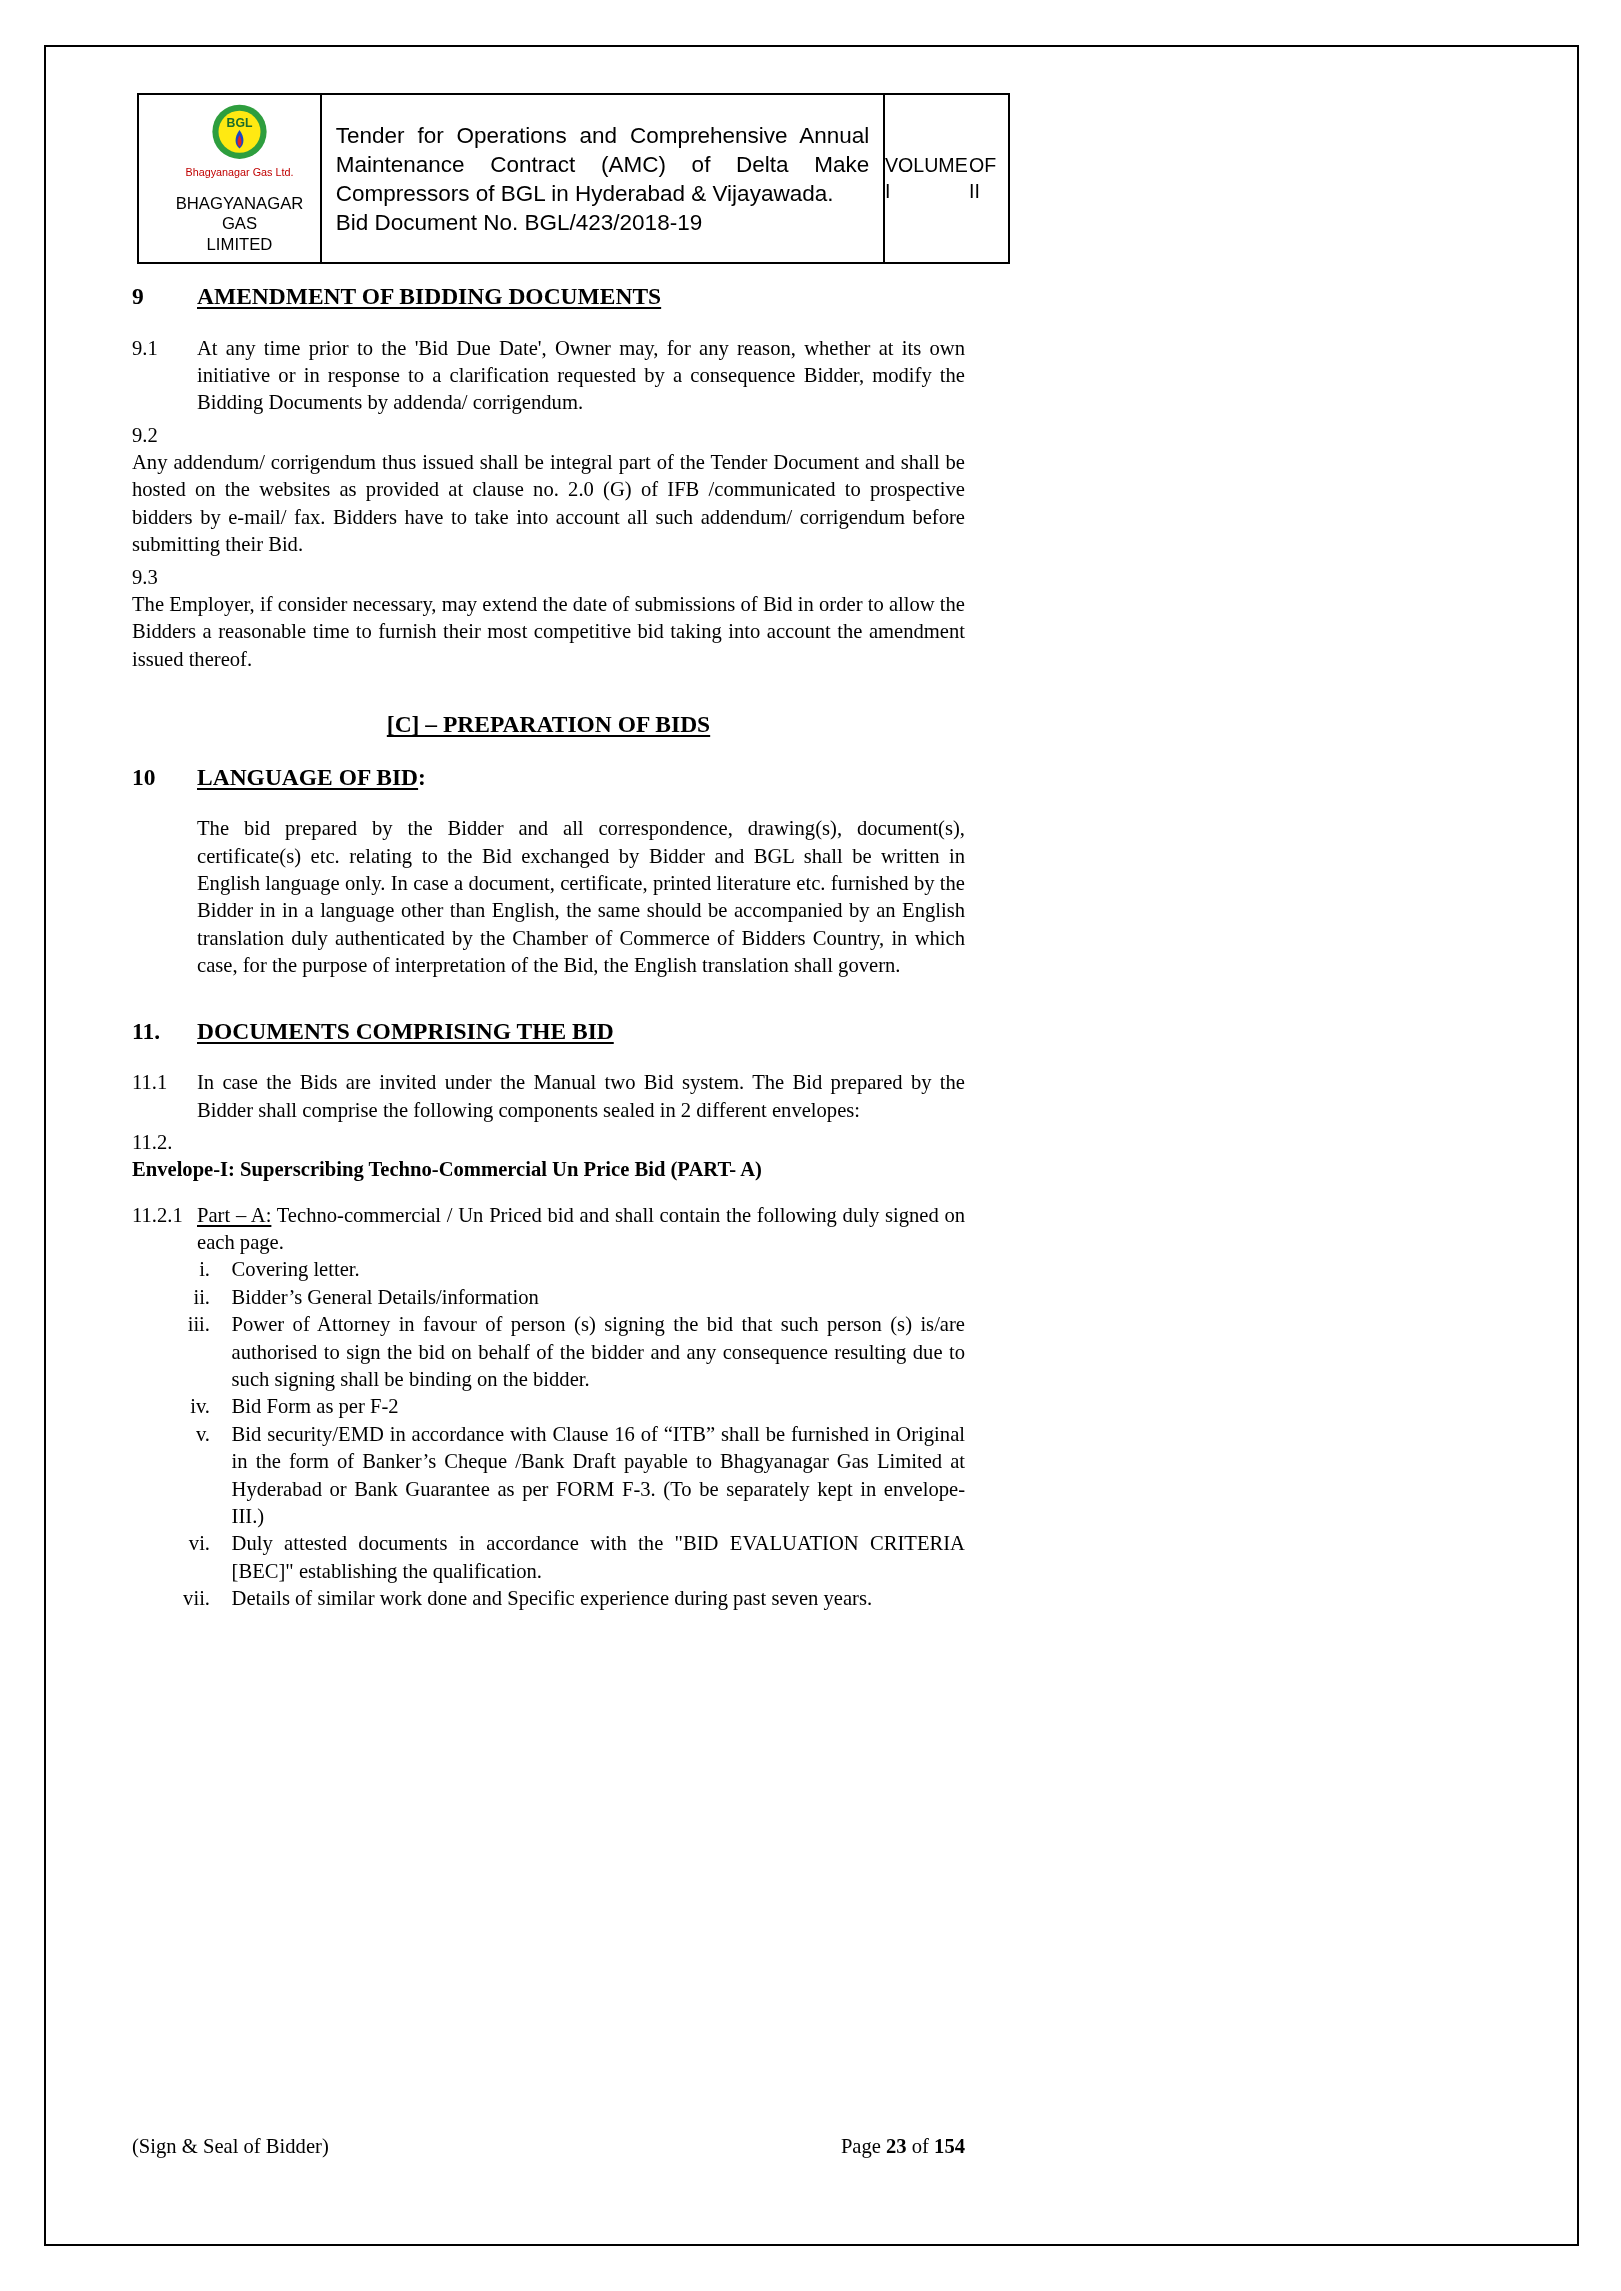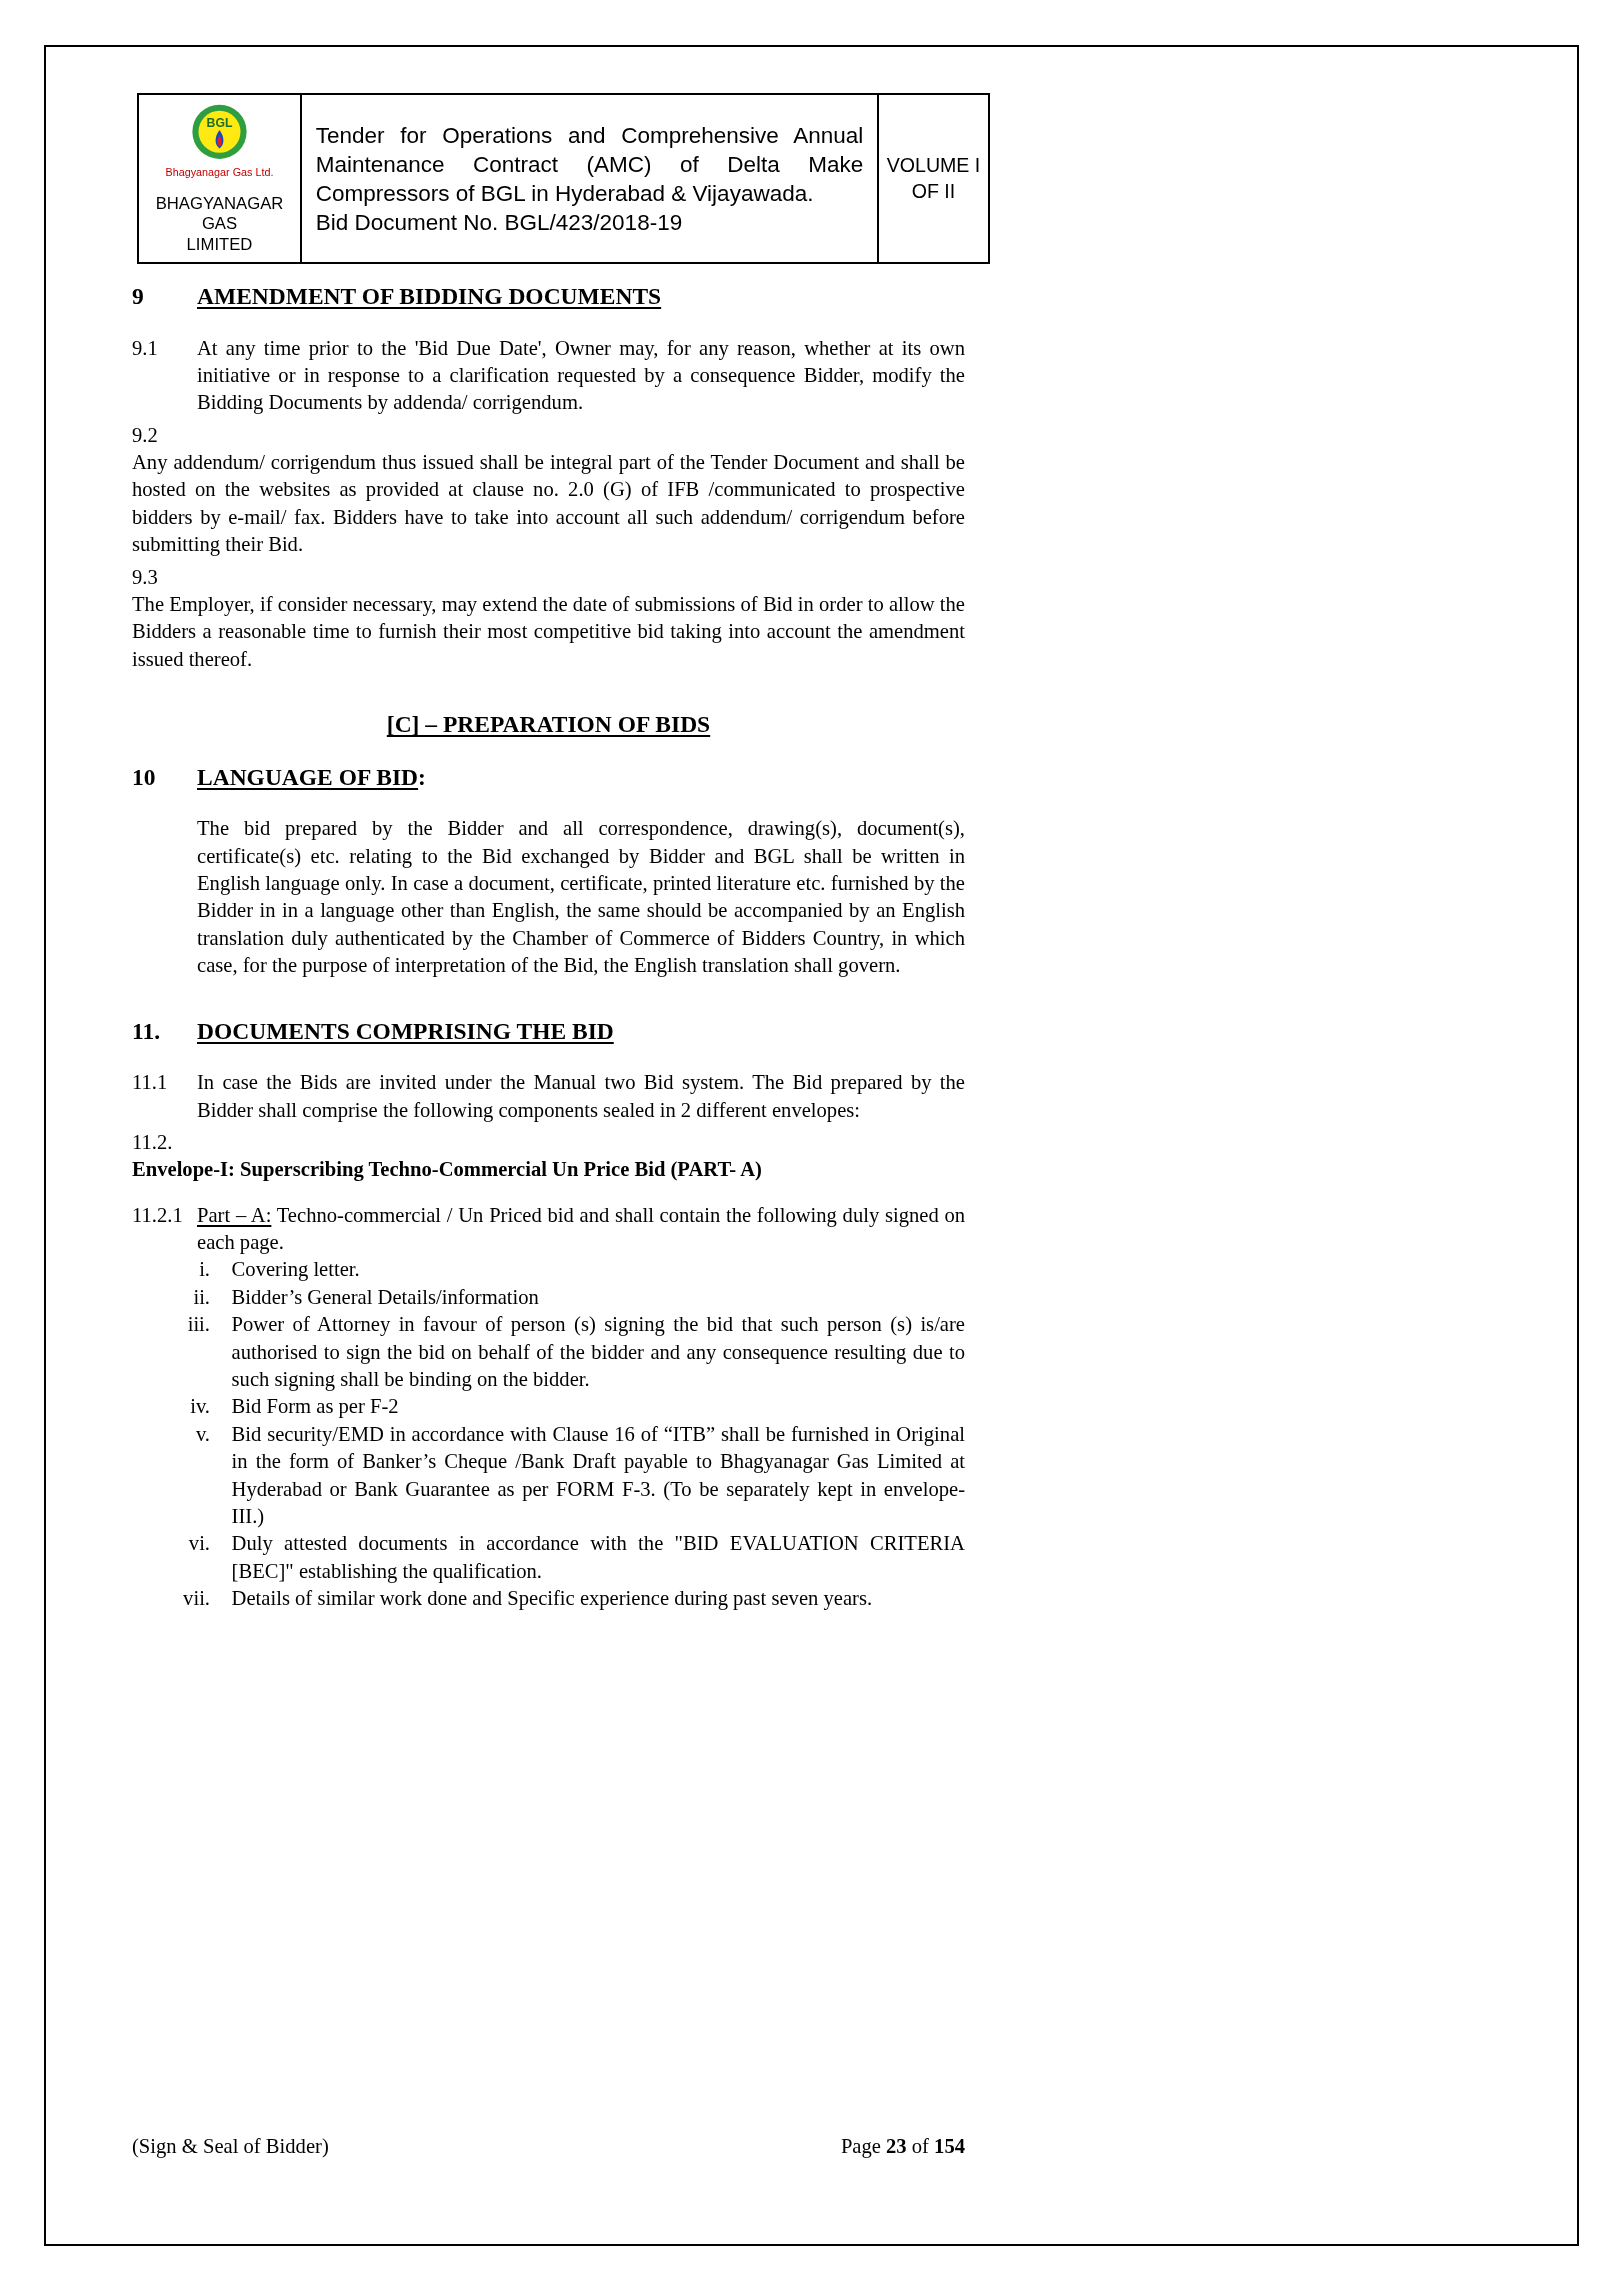--- a/index.html
+++ b/index.html
@@ -19,41 +19,42 @@
   }
   
   .header-table {
     position: absolute;
     top: 93px; left: 137px;
     width: 849px; height: 167px;
     display: flex;
     border: 2px solid #000;
     font-family: "Liberation Sans", sans-serif;
     background: #fff;
+    padding-left: 20px;
   }
   .cell { border-right: 2px solid #000; box-sizing: border-box; }
   .cell:last-child { border-right: none; }
   .logo-cell {
     width: 163px;
     display: flex; flex-direction: column;
     align-items: center; justify-content: center;
     padding: 3.9px 3.9px;
   }
   .logo-caption { font-size: 10.8px; color: #c00000; margin-top: 1px; white-space: nowrap; }
   .org-name { font-size: 16.7px; line-height: 20.6px; text-align: center; margin-top: 16px; }
   .title-cell {
     flex: 1;
     padding: 7.8px 13.7px;
     display: flex; flex-direction: column; justify-content: center;
   }
   .doc-title { font-size: 22.5px; line-height: 29px; text-align: justify; }
   .doc-number { font-size: 22.5px; line-height: 29px; text-align: left; }
   .volume-cell {
-    width: 109px;
-    display: flex; flex-direction: column;
+    width: 123px;
+    display: flex; flex-direction: row;
     align-items: center; justify-content: center;
     font-size: 19.6px; line-height: 25.5px;
   }
   
   .doc-body {
     position: absolute;
     left: 132px; top: 282px;
     width: 833px;
     font-size: 20.6px;
     line-height: 27.4px;

